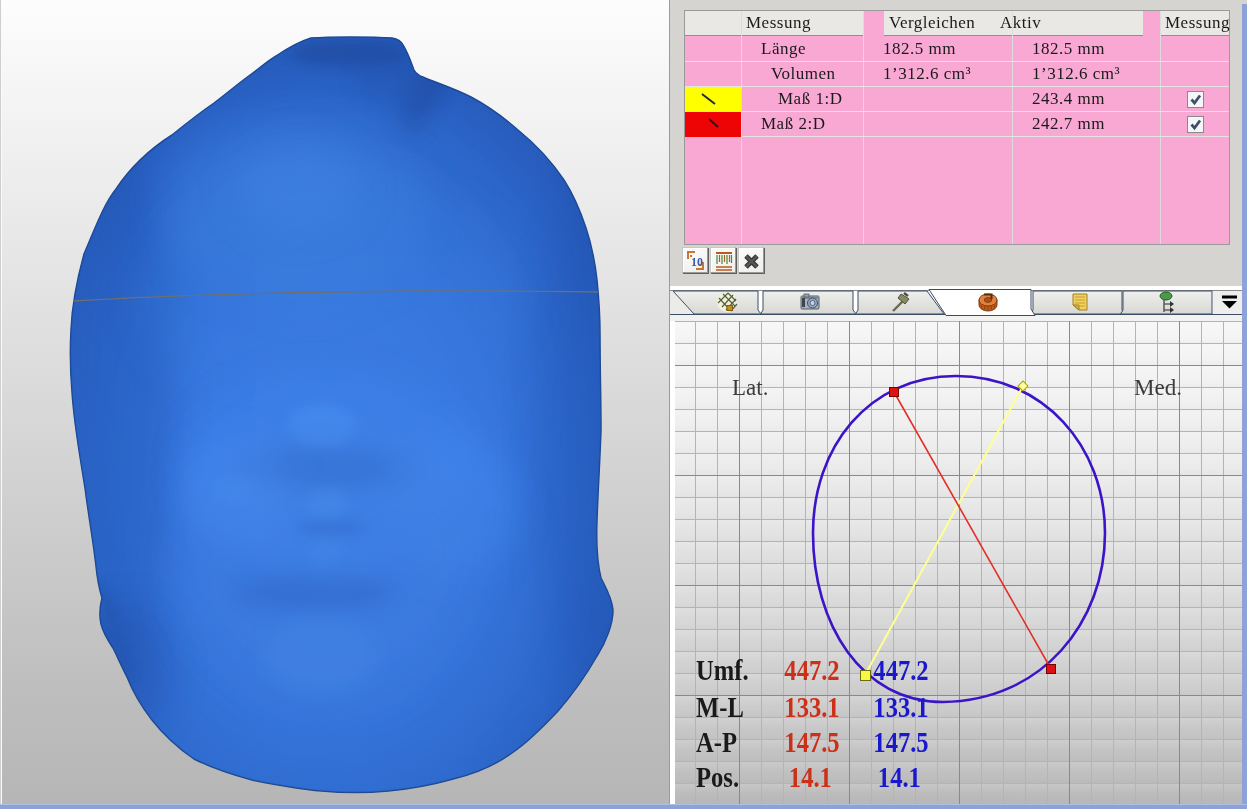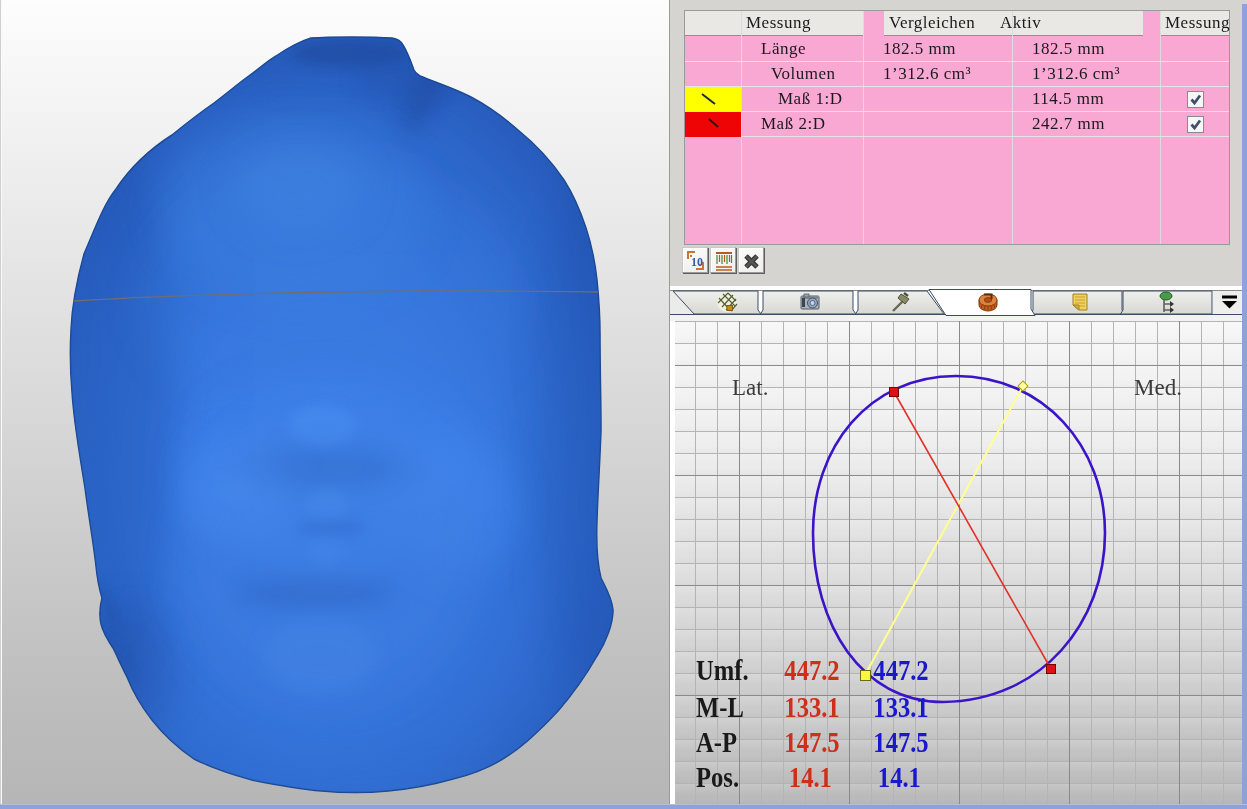--- a/index.html
+++ b/index.html
@@ -55,21 +55,21 @@
     <div class="rowline" style="top:75px;"></div>
     <div class="rowline" style="top:100px;"></div>
     <div class="rowline" style="top:125px;"></div>
     <div class="cell" style="left:56px;top:25px;">Länge</div>
     <div class="cell" style="left:178px;top:25px;">182.5 mm</div>
     <div class="cell" style="left:327px;top:25px;">182.5 mm</div>
     <div class="cell" style="left:58px;top:50px;margin-left:8px;">Volumen</div>
     <div class="cell" style="left:178px;top:50px;">1’312.6 cm³</div>
     <div class="cell" style="left:327px;top:50px;">1’312.6 cm³</div>
     <div class="cell" style="left:56px;top:75px;margin-left:17px;">Maß 1:D</div>
-    <div class="cell" style="left:327px;top:75px;">114.5 mm</div>
+    <div class="cell" style="left:327px;top:75px;">243.4 mm</div>
     <div class="cell" style="left:56px;top:100px;text-align:right;">Maß 2:D</div>
     <div class="cell" style="left:327px;top:100px;">242.7 mm</div>
     <div class="swatch" style="top:76px;background:#ffff00;">
       <svg width="56" height="25">
           <path d="M17 7 L30 17" stroke="#222a44" stroke-width="2" fill="none"></path>
         </svg>
     </div>
     <div class="swatch" style="top:101px;background:#ee0404;">
       <svg width="56" height="25">
           <path d="M24 7 L33 15" stroke="#3a1010" stroke-width="2" fill="none"></path>

